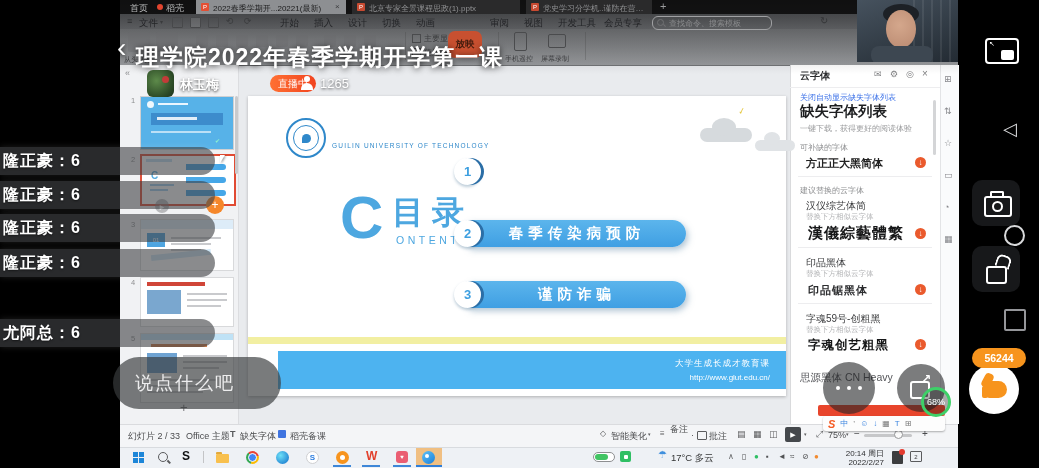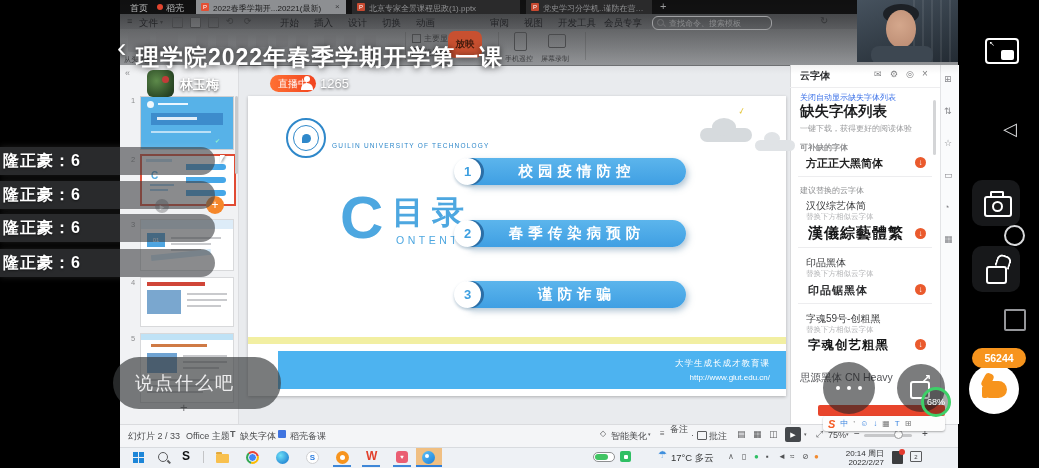--- a/index.html
+++ b/index.html
@@ -186,21 +186,20 @@
     <div class="abs" style="left:452px;top:32px;width:52px;height:14px;background:#d6dadd;border-radius:8px;"></div>
     <div class="abs" style="left:464px;top:22px;width:24px;height:18px;background:#d6dadd;border-radius:50%;"></div>
     <div class="abs" style="left:507px;top:44px;width:40px;height:11px;background:#e0e3e6;border-radius:7px;"></div>
     <div class="abs" style="left:516px;top:36px;width:16px;height:13px;background:#e0e3e6;border-radius:50%;"></div>
     <div class="abs" style="left:490px;top:10px;font-size:9px;color:#e5c83f;transform:rotate(-12deg);">✓</div>
 
     <div class="abs" style="left:92px;top:92px;font-size:60px;font-weight:bold;color:#4da7e0;line-height:1;">C</div>
     <div class="abs nw" style="left:144px;top:100px;font-size:32px;font-weight:bold;color:#4da7e0;letter-spacing:8px;line-height:1;">目录</div>
     <div class="abs nw" style="left:148px;top:138px;font-size:10.5px;color:#4da7e0;letter-spacing:3.5px;">ONTENTS</div>
 
-    <div class="abs banner" style="left:220px;top:62px;">校园疫情防控</div>
     <div class="abs bnum" style="left:206px;top:62px;">1</div>
     <div class="abs banner" style="left:220px;top:124px;">春季传染病预防</div>
     <div class="abs bnum" style="left:206px;top:124px;">2</div>
     <div class="abs banner" style="left:220px;top:185px;">谨防诈骗</div>
     <div class="abs bnum" style="left:206px;top:185px;">3</div>
 
     <div class="abs" style="left:0;top:241px;width:538px;height:7px;background:#f2efa2;"></div>
     <div class="abs" style="left:30px;top:255px;width:508px;height:38px;background:#4db3f0;display:flex;flex-direction:column;align-items:flex-end;justify-content:center;padding-right:16px;box-sizing:border-box;">
       <div class="nw" style="font-size:8.5px;color:#fff;letter-spacing:1px;">大学生成长成才教育课</div>
       <div class="nw" style="font-size:8px;color:#fff;margin-top:3px;">http://www.glut.edu.cn/</div>
@@ -211,21 +210,21 @@
   <div class="abs" style="left:827px;top:71px;font-size:6px;color:#77787a;z-index:2;">▾</div>
   <div class="abs" style="left:874px;top:69px;font-size:9px;color:#808183;z-index:2;">✉</div>
   <div class="abs" style="left:890px;top:69px;font-size:9px;color:#808183;z-index:2;">⚙</div>
   <div class="abs" style="left:906px;top:69px;font-size:9px;color:#808183;z-index:2;">◎</div>
   <div class="abs" style="left:922px;top:68px;font-size:10px;color:#808183;z-index:2;">×</div>
   <div class="abs divl" style="left:790px;top:87px;width:150px;"></div>
 
   <div class="abs nw" style="left:800px;top:92px;font-size:8px;color:#3c72e8;z-index:2;">关闭自动显示缺失字体列表</div>
   <div class="abs nw" style="left:800px;top:102px;font-size:14.5px;font-weight:bold;color:#1d1e20;z-index:2;">缺失字体列表</div>
   <div class="abs nw" style="left:800px;top:123px;font-size:8px;color:#9a9b9d;z-index:2;">一键下载，获得更好的阅读体验</div>
-  <div class="abs nw" style="left:800px;top:142px;font-size:8px;color:#8e8f91;z-index:2;font-weight:bold;">可补缺的字体</div>
+  <div class="abs nw" style="left:800px;top:142px;font-size:8px;color:#8e8f91;z-index:2;">可补缺的字体</div>
   <div class="abs nw" style="left:806px;top:156px;font-size:11px;font-weight:bold;color:#222;z-index:2;">方正正大黑简体</div>
   <div class="abs dlic" style="left:915px;top:157px;z-index:2;">↓</div>
   <div class="abs divl" style="left:798px;top:176px;width:134px;"></div>
   <div class="abs nw" style="left:800px;top:185px;font-size:8px;color:#8e8f91;z-index:2;">建议替换的云字体</div>
 
   <div class="abs nw" style="left:806px;top:199px;font-size:10px;color:#3a3b3d;z-index:2;">汉仪综艺体简</div>
   <div class="abs nw" style="left:806px;top:212px;font-size:7.5px;color:#b3b4b6;z-index:2;">替换下方相似云字体</div>
   <div class="abs nw" style="left:808px;top:224px;font-size:15px;font-weight:bold;color:#161718;letter-spacing:1px;z-index:2;text-align:right;">漢儀綜藝體繁</div>
   <div class="abs dlic" style="left:915px;top:228px;z-index:2;">↓</div>
   <div class="abs divl" style="left:798px;top:247px;width:134px;"></div>
@@ -365,20 +364,21 @@
   <div class="abs" style="left:300px;top:76px;width:14px;height:14px;z-index:40;">
     <div style="position:absolute;left:4px;top:0;width:6px;height:6px;border-radius:50%;background:#fff;"></div>
     <div style="position:absolute;left:1px;top:7px;width:12px;height:7px;border-radius:6px 6px 0 0;background:#fff;"></div>
   </div>
   <div class="abs nw" style="left:320px;top:76px;font-size:13px;color:#fff;z-index:40;text-shadow:0 1px 3px rgba(0,0,0,.7);">1265</div>
 
   <div class="abs pill" style="left:0;top:147px;width:212px;height:28px;z-index:40;">隆正豪：6</div>
   <div class="abs pill" style="left:0;top:181px;width:212px;height:28px;z-index:40;">隆正豪：6</div>
   <div class="abs pill" style="left:0;top:214px;width:212px;height:28px;z-index:40;">隆正豪：6</div>
   <div class="abs pill" style="left:0;top:249px;width:212px;height:28px;z-index:40;">隆正豪：6</div>
+  <div class="abs pill" style="left:0;top:319px;width:212px;height:28px;z-index:40;">尤阿总：6</div>
 
   <div class="abs" style="left:113px;top:357px;width:168px;height:52px;border-radius:28px;background:rgba(58,60,62,.68);z-index:40;display:flex;align-items:center;">
     <span style="margin-left:22px;font-size:18px;color:#ededee;letter-spacing:2px;">说点什么吧</span>
   </div>
 
   <div class="abs" style="left:823px;top:362px;width:52px;height:52px;border-radius:50%;background:rgba(35,36,38,.6);z-index:50;">
     <div style="position:absolute;left:13px;top:24px;width:4px;height:4px;border-radius:50%;background:#fff;"></div>
     <div style="position:absolute;left:24px;top:24px;width:4px;height:4px;border-radius:50%;background:#fff;"></div>
     <div style="position:absolute;left:35px;top:24px;width:4px;height:4px;border-radius:50%;background:#fff;"></div>
   </div>

